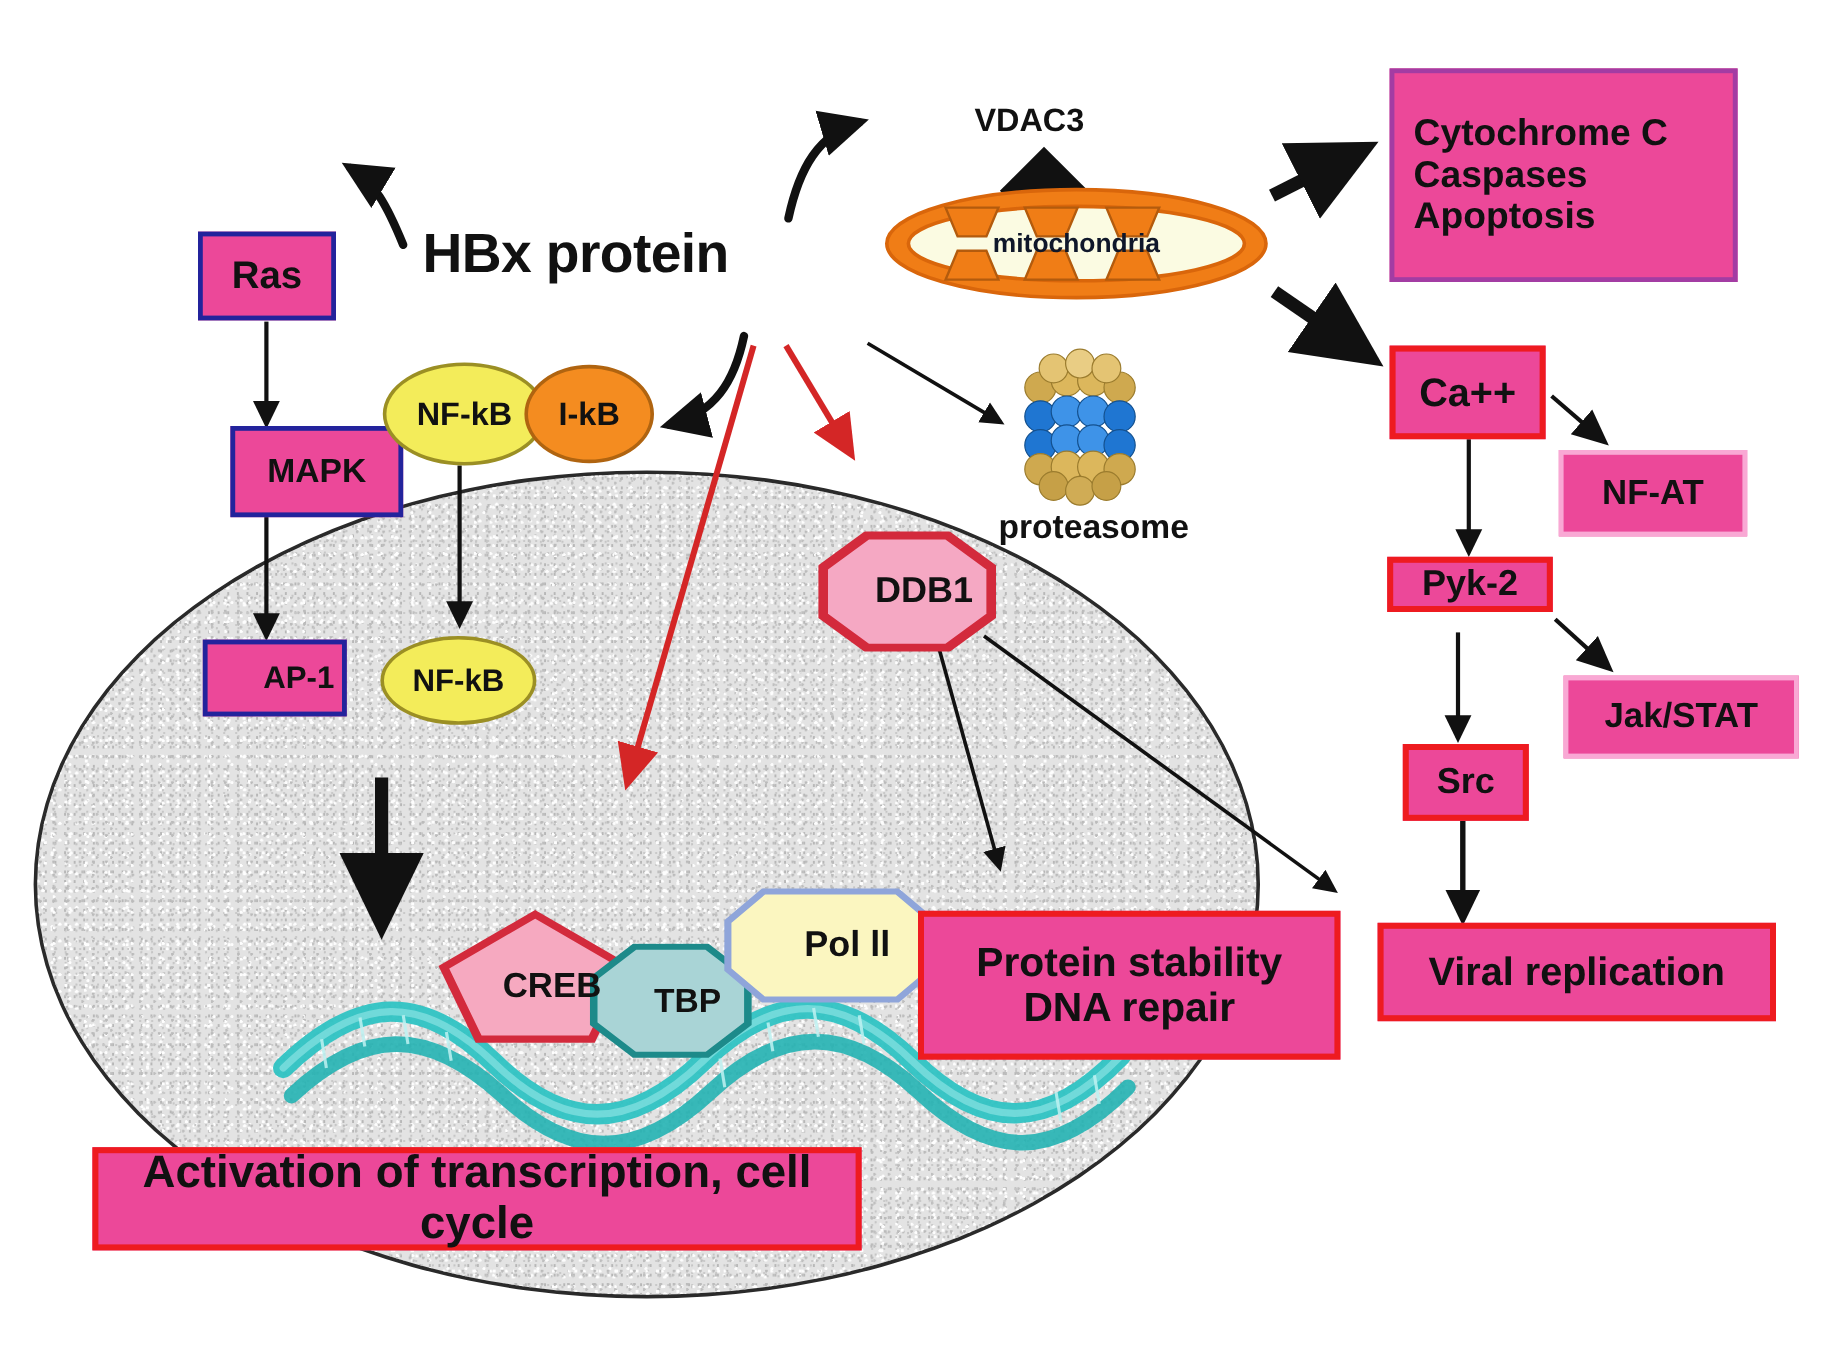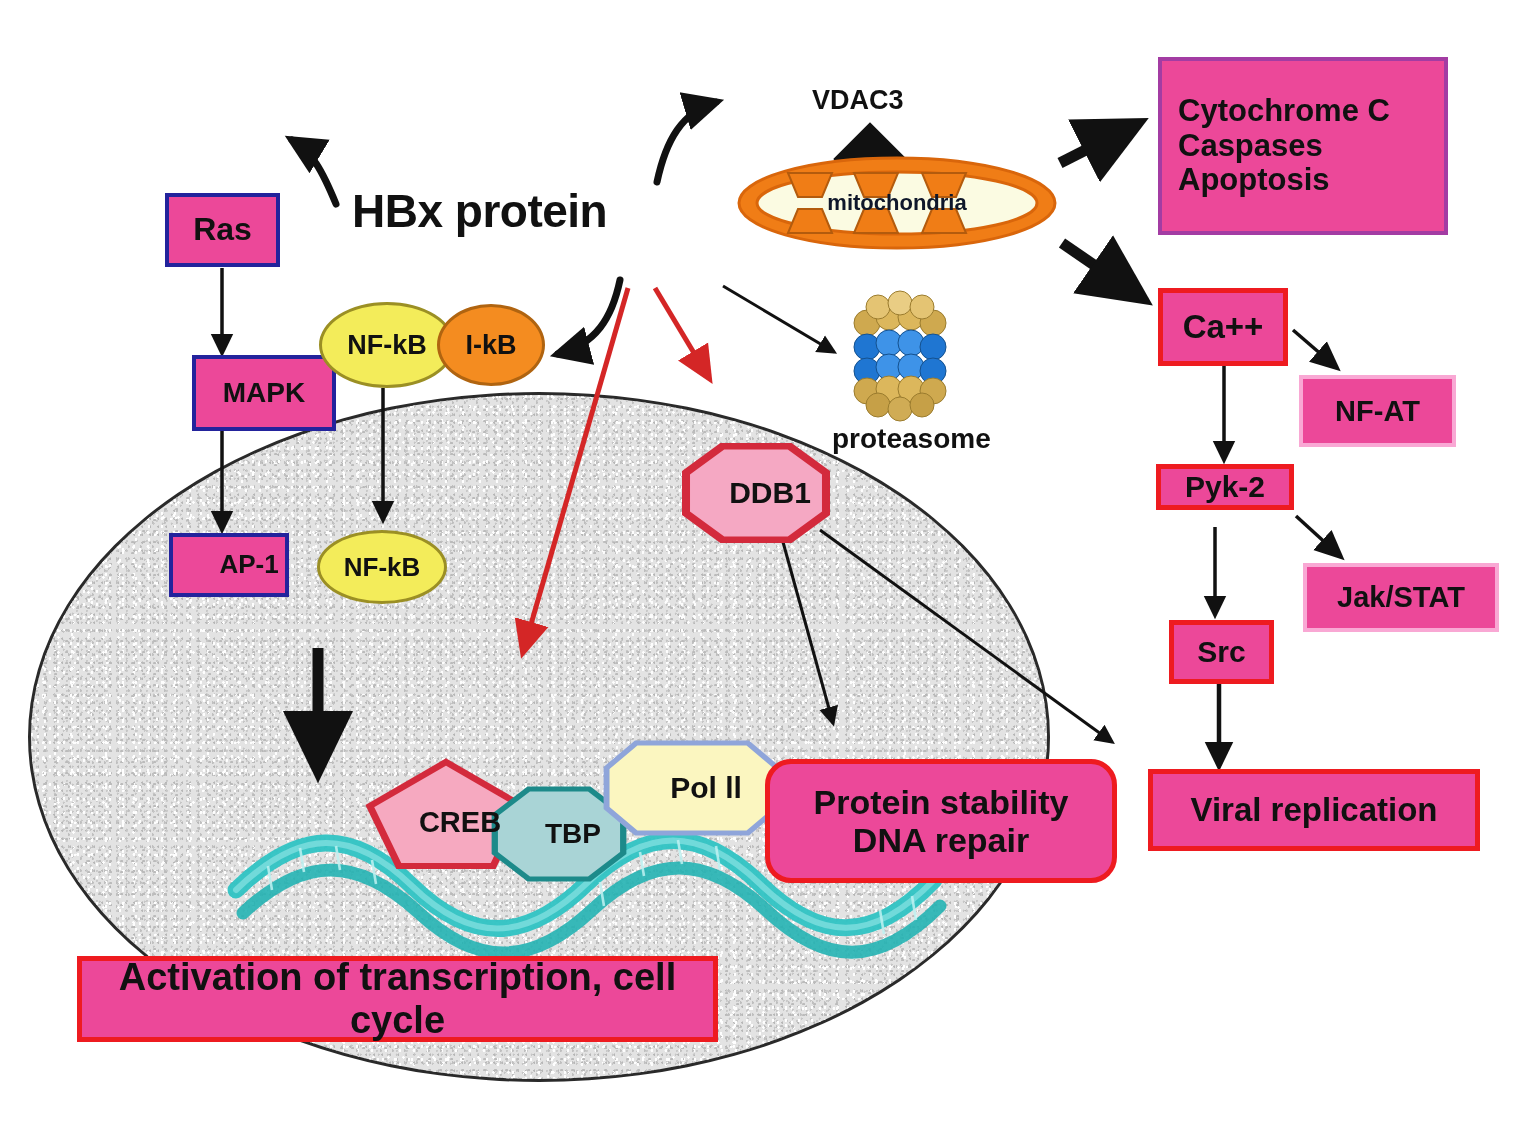--- a/index.html
+++ b/index.html
@@ -307,18 +307,18 @@
     <span class="poly-lbl">TBP</span>
   </div>
 
   <div class="poly" style="left:603px;top:740px;width:150px;height:96px;font-size:30px;">
     <svg class="poly-svg" viewBox="0 0 150 96" preserveAspectRatio="none">
       <polygon points="28,3 122,3 147,28 147,68 122,93 28,93 3,68 3,28" fill="#fbf6c0" stroke="#8fa5da" stroke-width="5"></polygon>
     </svg>
     <span class="poly-lbl">Pol ll</span>
   </div>
 
-  <div class="node-box b-red" style="left:765px;top:759px;width:352px;height:124px;font-size:34px;border-radius:26px;">Protein stability
+  <div class="node-box b-red" style="left:765px;top:759px;width:352px;height:124px;font-size:34px;">Protein stability
 DNA repair</div>
 
   <div class="node-box b-red" style="left:77px;top:956px;width:641px;height:86px;font-size:38px;">Activation of transcription, cell cycle</div>
 
 </div>
 
 </body></html>

